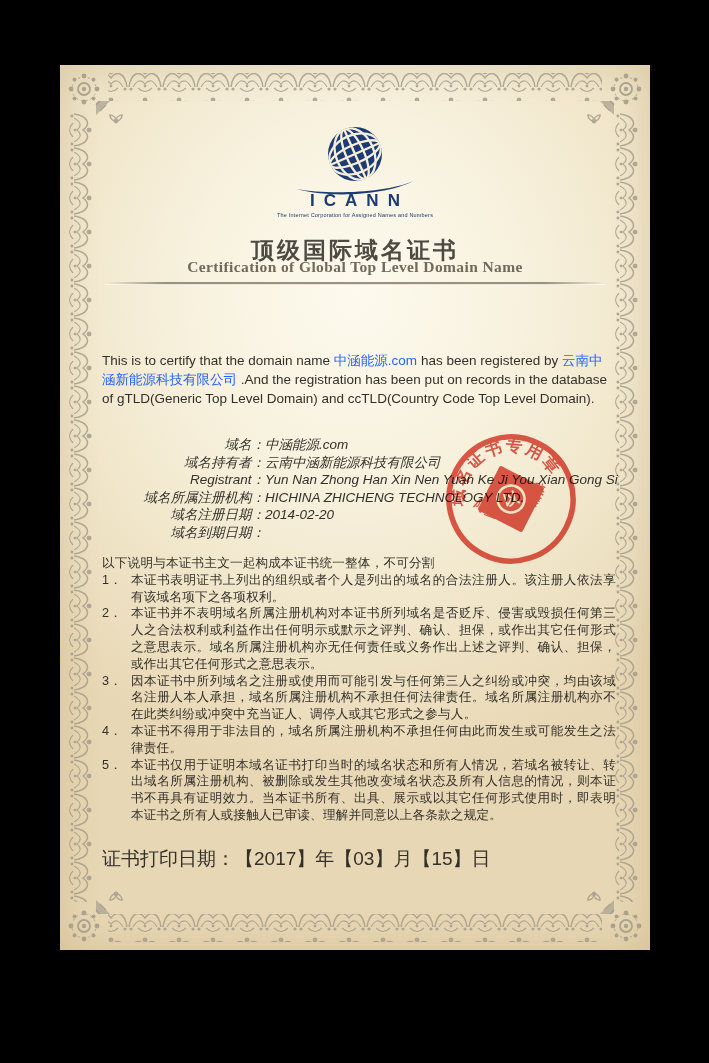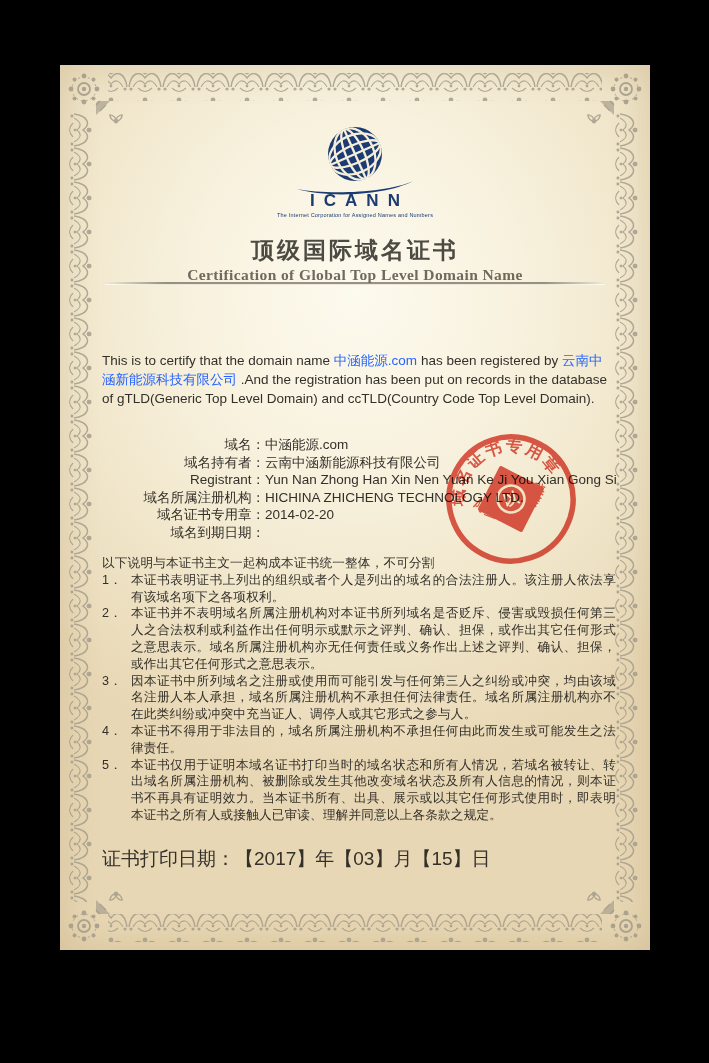--- a/index.html
+++ b/index.html
@@ -25,41 +25,41 @@
   }
   .logo-sub{
     position:absolute;left:0;right:0;top:147px;text-align:center;
     color:#1c3b72;font-size:5.5px;letter-spacing:.2px;
   }
   .cert-title{
     position:absolute;left:0;right:0;top:154px;margin:16px;text-align:center;
     color:#4c4a42;font-size:23px;font-weight:bold;letter-spacing:3px;
   }
   .cert-subtitle{
-    position:absolute;left:0;right:0;top:185px;margin:16px;text-align:center;
+    position:absolute;left:0;right:0;top:185px;margin:8px;text-align:center;
     color:#6f6a5c;font-size:15.5px;font-weight:bold;
     font-family:"Liberation Serif","DejaVu Serif",serif;letter-spacing:.4px;
   }
   .divider{
     position:absolute;left:45px;right:45px;top:217px;height:2px;
     background:linear-gradient(90deg,rgba(140,130,110,0),rgba(120,112,95,.75) 12%,
       rgba(120,112,95,.75) 88%,rgba(140,130,110,0));
     border-bottom:1px solid rgba(255,253,244,.8);
   }
   .para{
     position:absolute;left:42px;width:510px;margin:0;
     color:#33302a;font-size:13.5px;line-height:19px;
   }
   .para-zh{top:237px;}
   .para-en{top:286px;}
   .blue{color:#2563ff;}
 
   .details{position:absolute;left:42px;top:371px;width:512px;
     color:#33302a;font-size:13.5px;}
-  .drow{display:flex;line-height:17.6px;}
+  .drow{display:flex;line-height:17.6px;font-style:italic;}
   .dlabel{flex:0 0 163px;text-align:right;white-space:nowrap;}
   .dvalue{flex:1;white-space:nowrap;}
 
   .terms{position:absolute;left:42px;top:490px;width:514px;
     color:#33302a;font-size:12.6px;line-height:16.8px;letter-spacing:.2px;}
   .term{display:flex;}
   .tnum{flex:0 0 29px;}
   .ttext{flex:1;text-align:justify;}
 
   .print-date{position:absolute;left:42px;top:781px;
@@ -169,21 +169,21 @@
       </div>
       <div class="drow">
         <span class="dlabel">Registrant：</span>
         <span class="dvalue">Yun Nan Zhong Han Xin Nen Yuan Ke Ji You Xian Gong Si</span>
       </div>
       <div class="drow">
         <span class="dlabel">域名所属注册机构：</span>
         <span class="dvalue">HICHINA ZHICHENG TECHNOLOGY LTD.</span>
       </div>
       <div class="drow">
-        <span class="dlabel">域名证书专用章：</span>
+        <span class="dlabel">域名注册日期：</span>
         <span class="dvalue">2014-02-20</span>
       </div>
       <div class="drow">
         <span class="dlabel">域名到期日期：</span>
       </div>
     </div>
 
     <div class="terms">
       <div class="terms-intro">以下说明与本证书主文一起构成本证书统一整体，不可分割</div>
       <div class="term">

